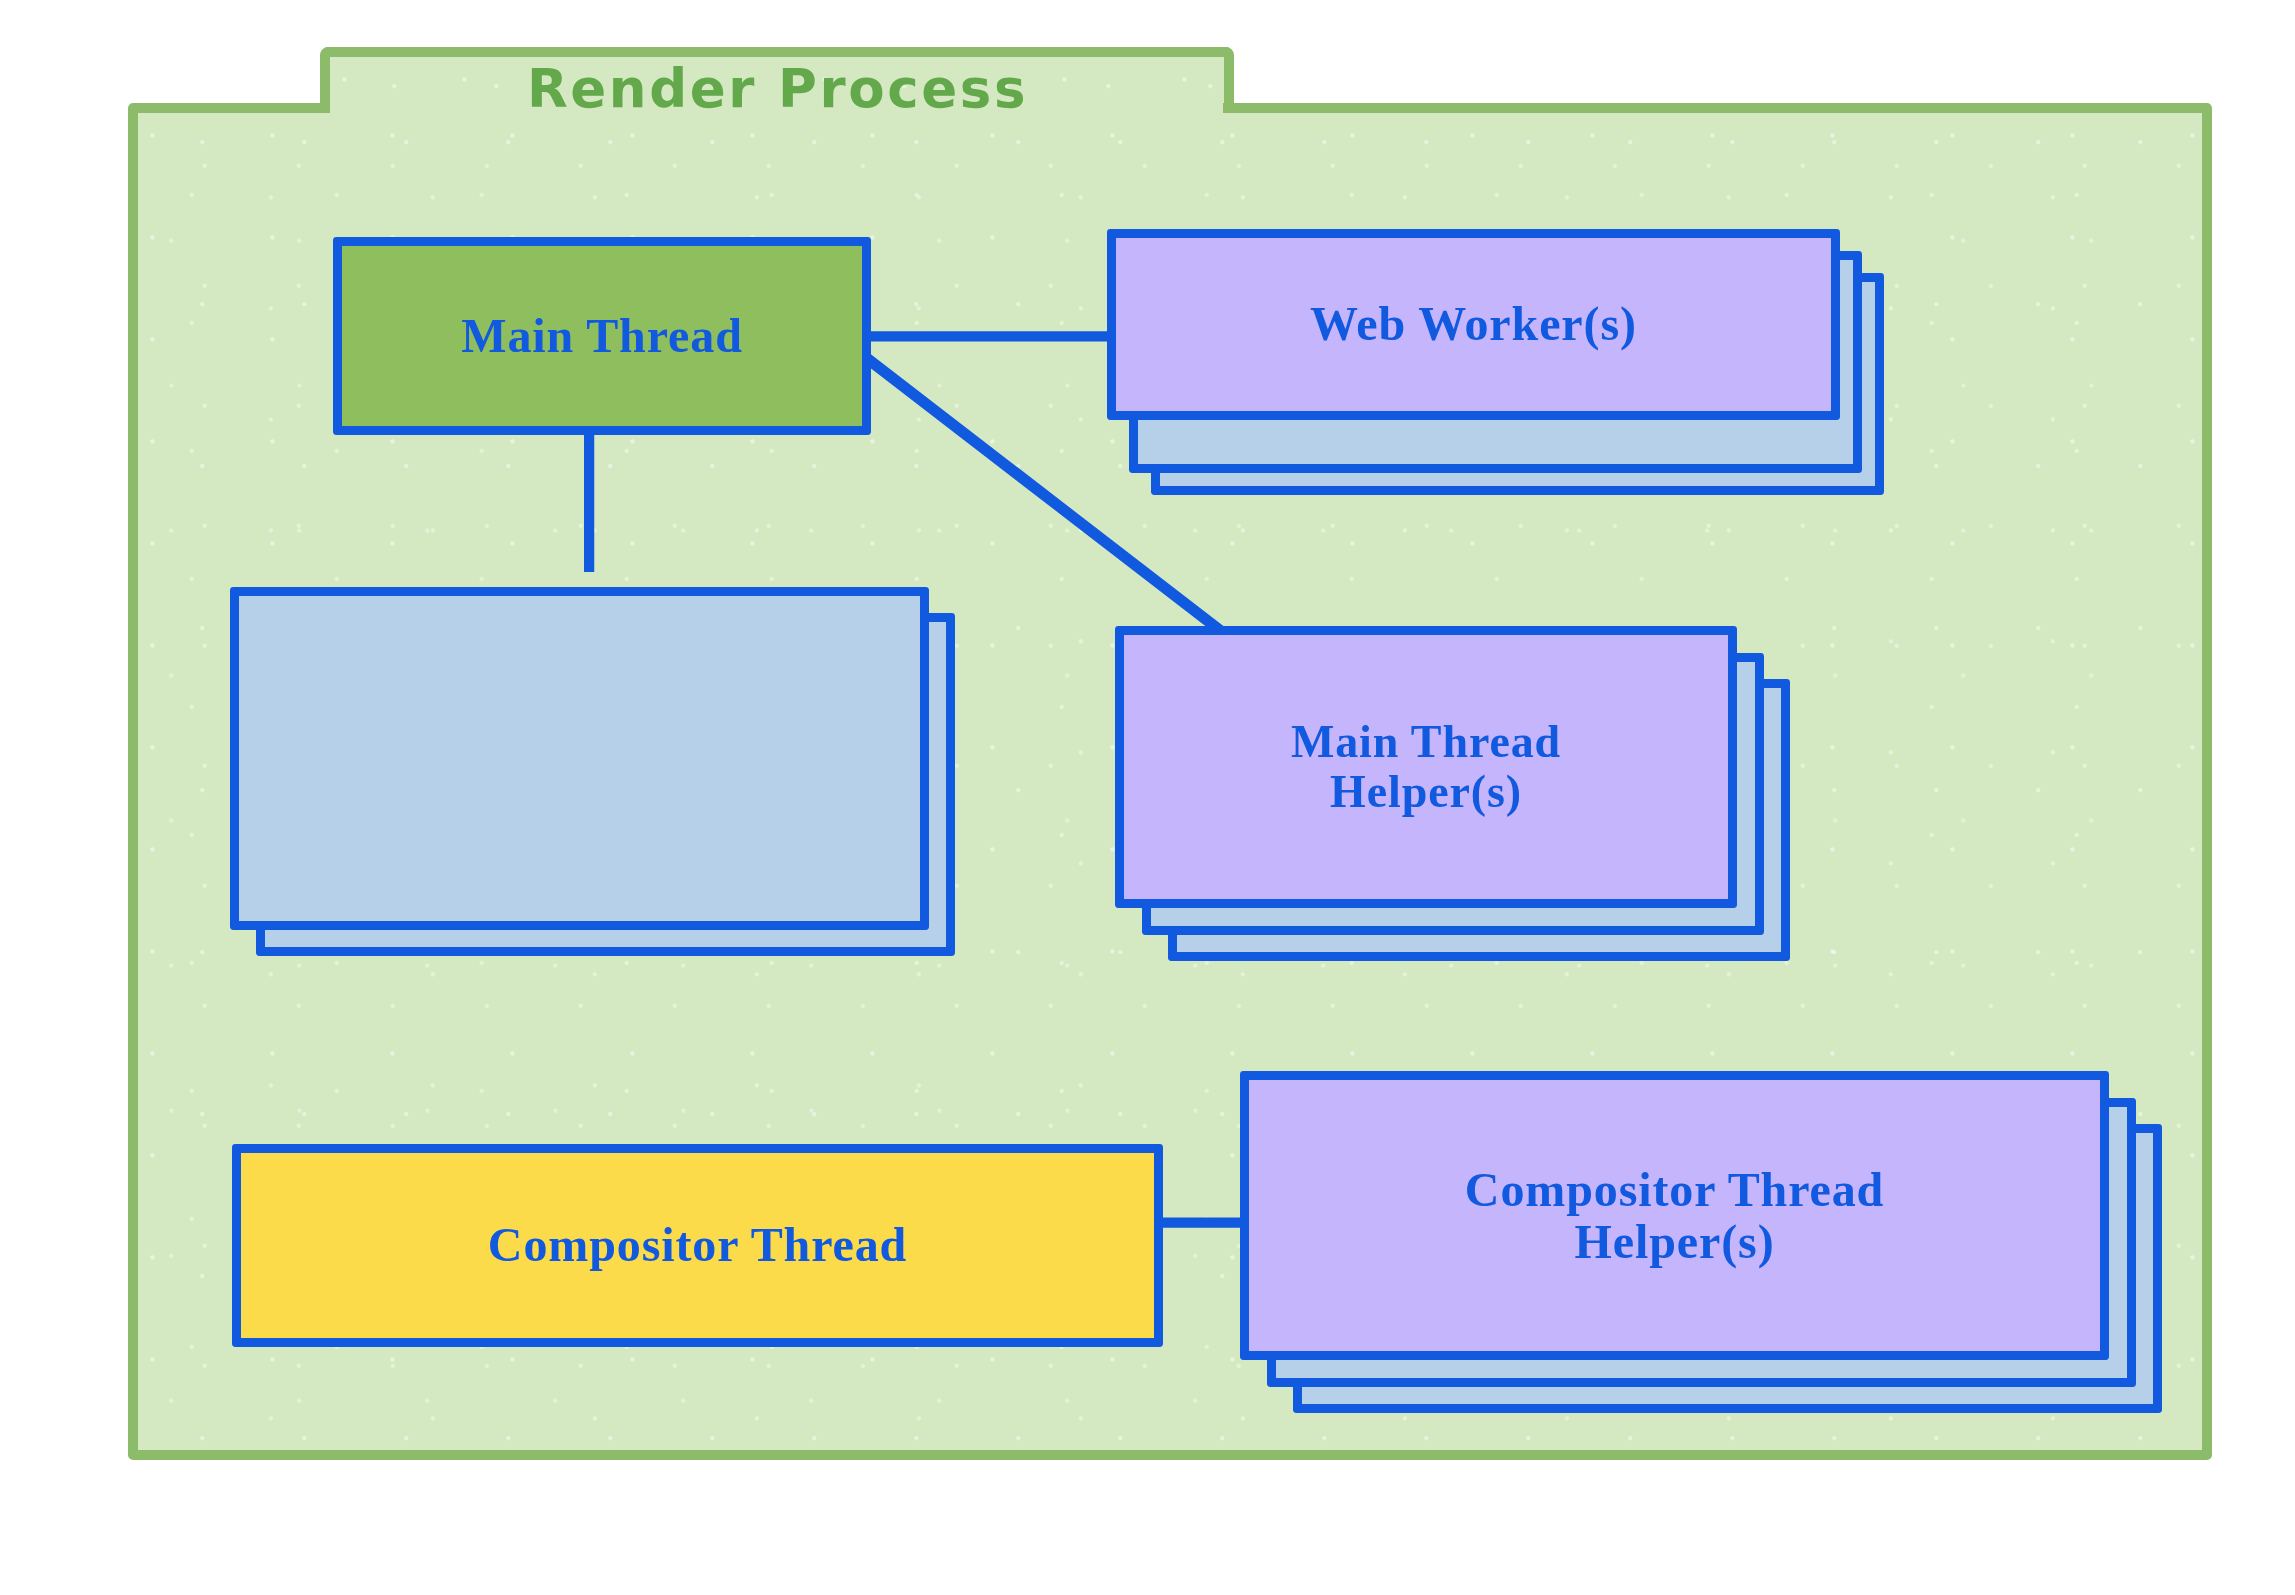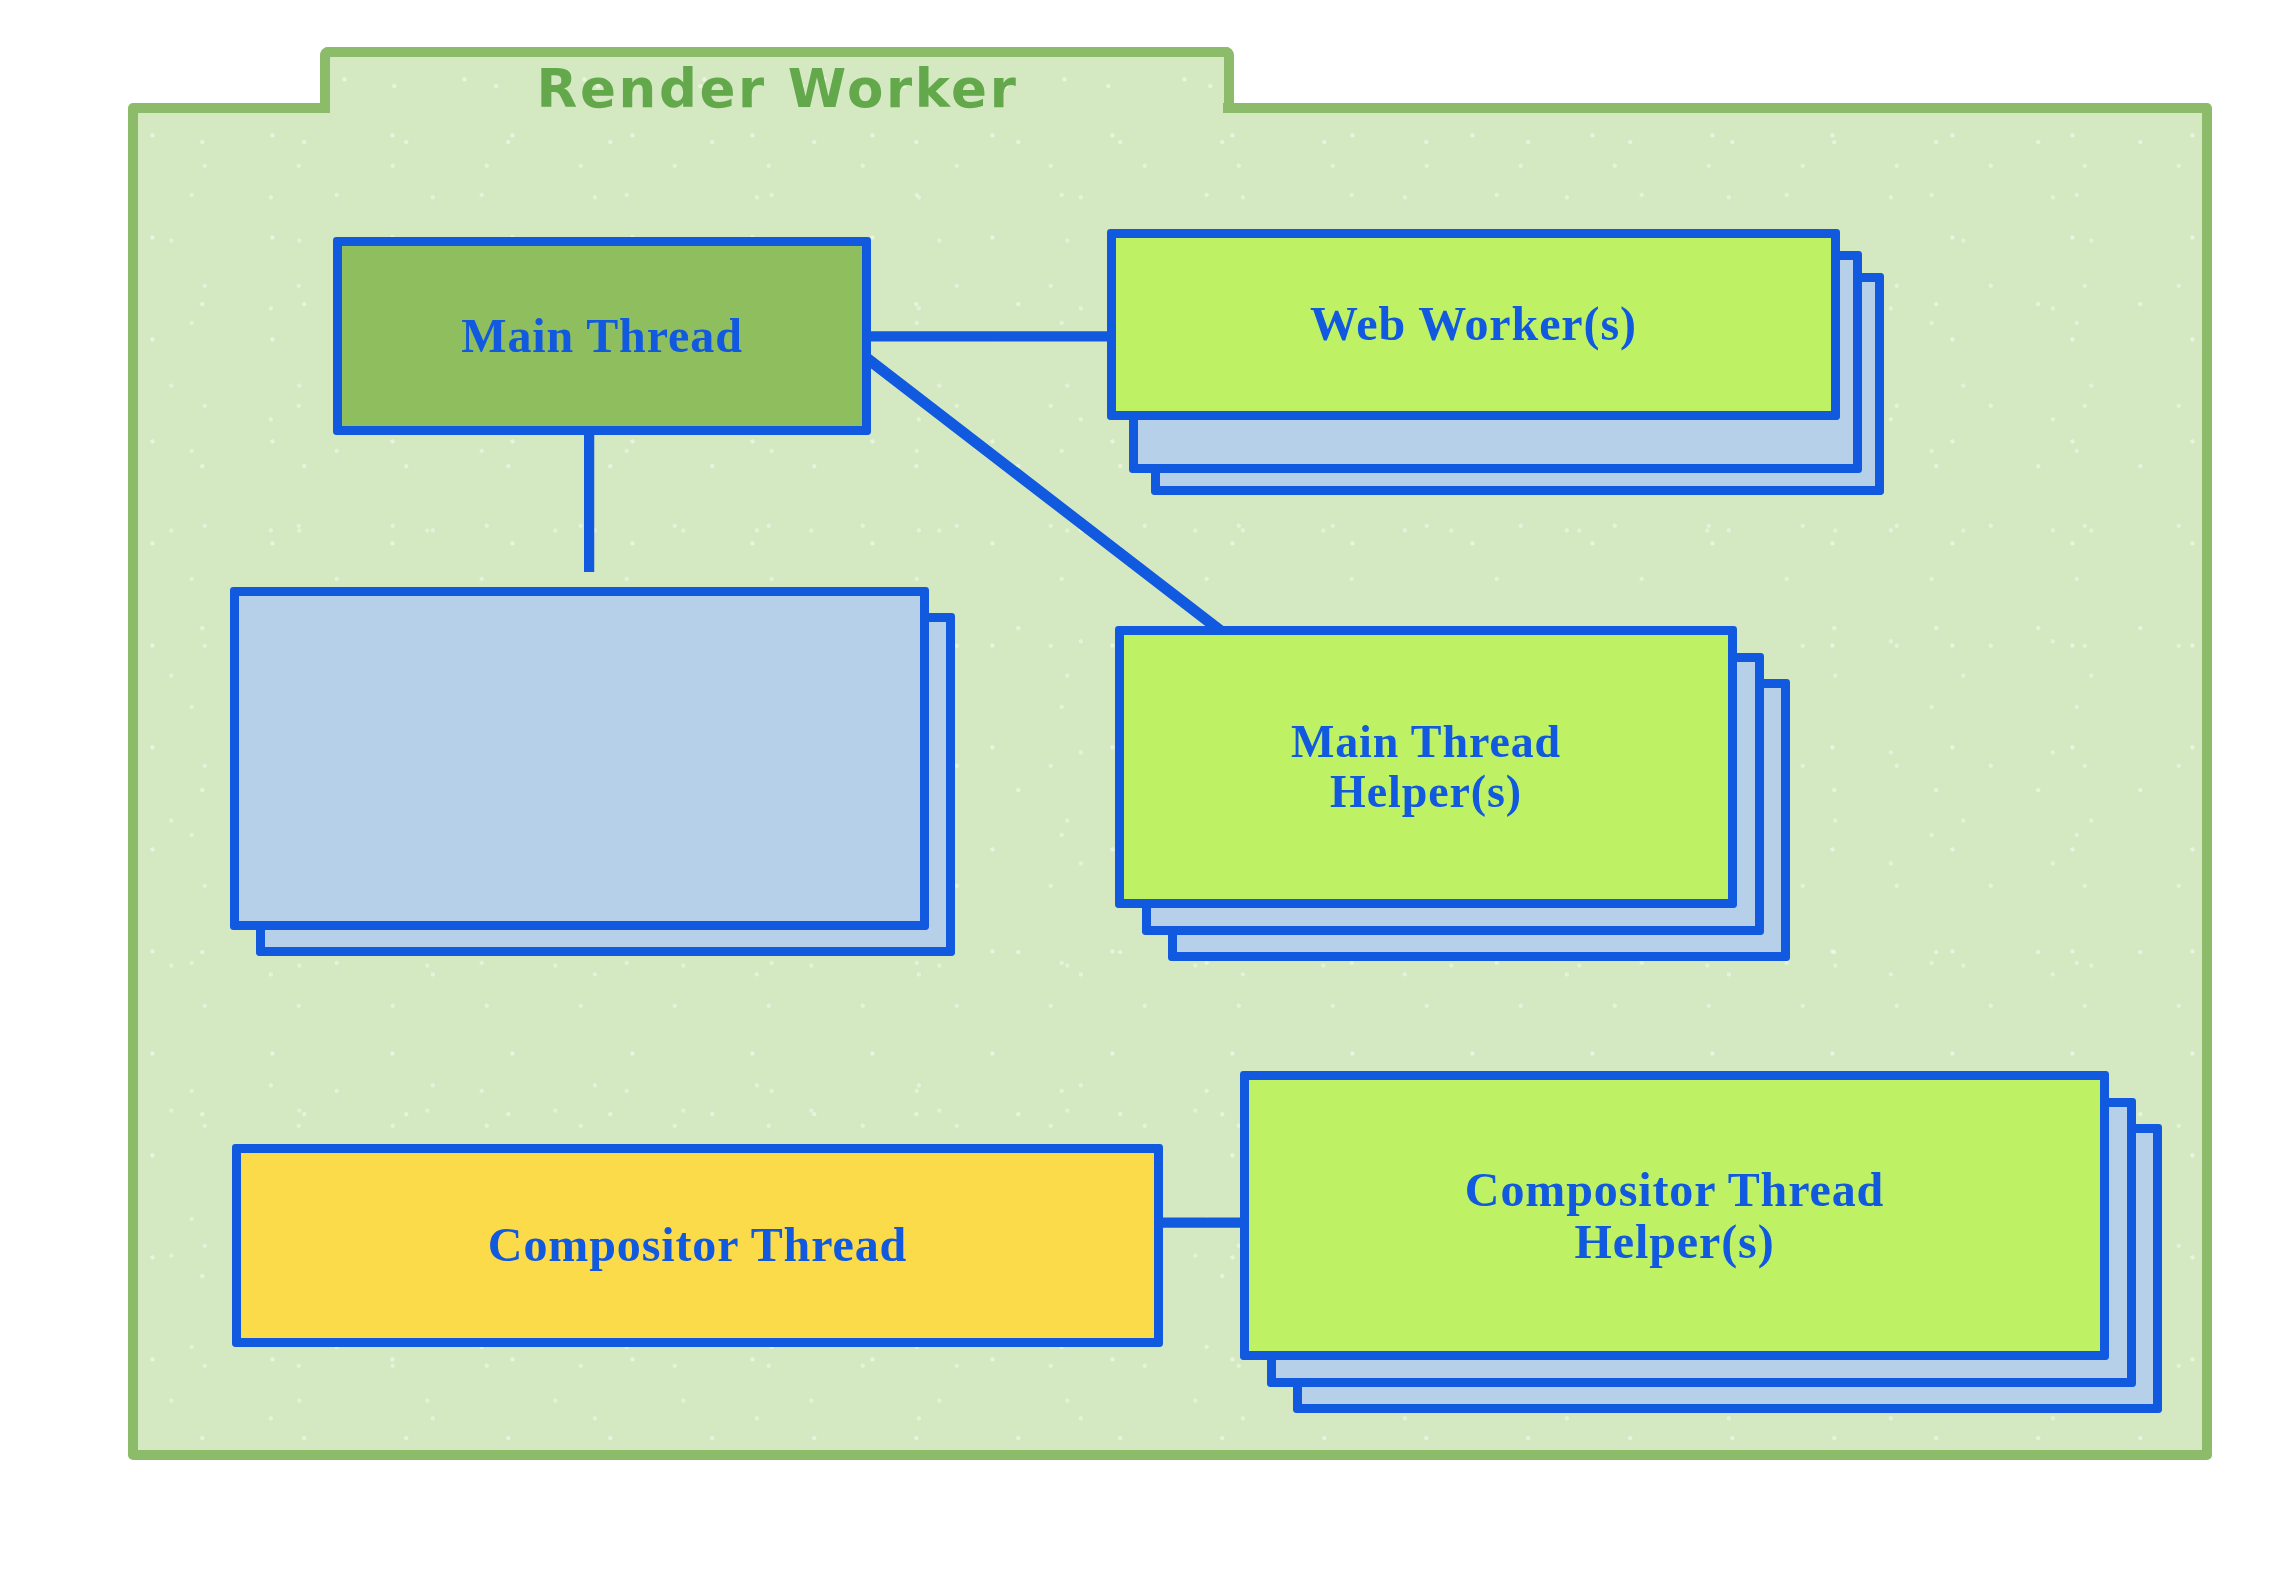--- a/index.html
+++ b/index.html
@@ -78,21 +78,21 @@
   
   .node{position:absolute;}
   .card{
     position:absolute;
     box-sizing:border-box;
     border:9.4px solid #1159df;
     border-radius:3.4px;
   }
   .card.back{ background:#b6d0ea; }
   .card.front{
-    background:#bef264;
+    background:#c4b5fd;
     display:flex;align-items:center;justify-content:center;
     padding:0 19px;
   }
   .card.front.green { background:#8fbe5f; }
   .card.front.yellow{ background:#fbdb4a; }
 
   .label{
     color:#1159df;
     font-weight:700;
     line-height:1.06;
@@ -143,21 +143,21 @@
   <div class="folder-tab">
     <div class="grain"></div>
   </div>
 
   <div class="folder-body">
     <div class="grain"></div>
   </div>
 
   <div class="tab-seam"></div>
 
-  <div id="process-title">Render Worker</div>
+  <div id="process-title">Render Process</div>
 </div>
 
 <svg id="connectors" viewBox="0 0 2688 1868" xmlns="http://www.w3.org/2000/svg">
 
   <line x1="1012" y1="394" x2="1304" y2="394" stroke="#1159df" stroke-width="12" stroke-linecap="square"></line>
 
   <line x1="1016" y1="420" x2="1452" y2="756" stroke="#1159df" stroke-width="13" stroke-linecap="square"></line>
 
   <line x1="690" y1="502" x2="690" y2="664" stroke="#1159df" stroke-width="12" stroke-linecap="square"></line>
 

